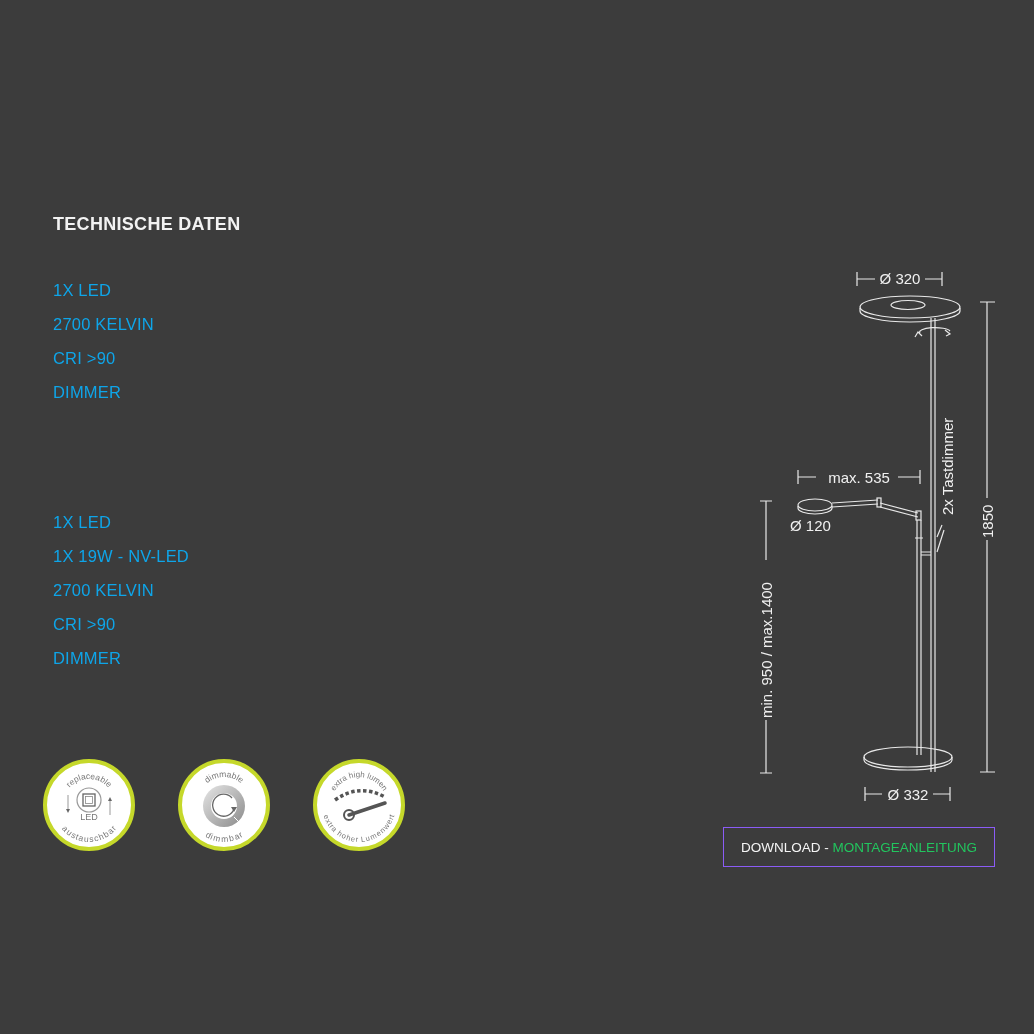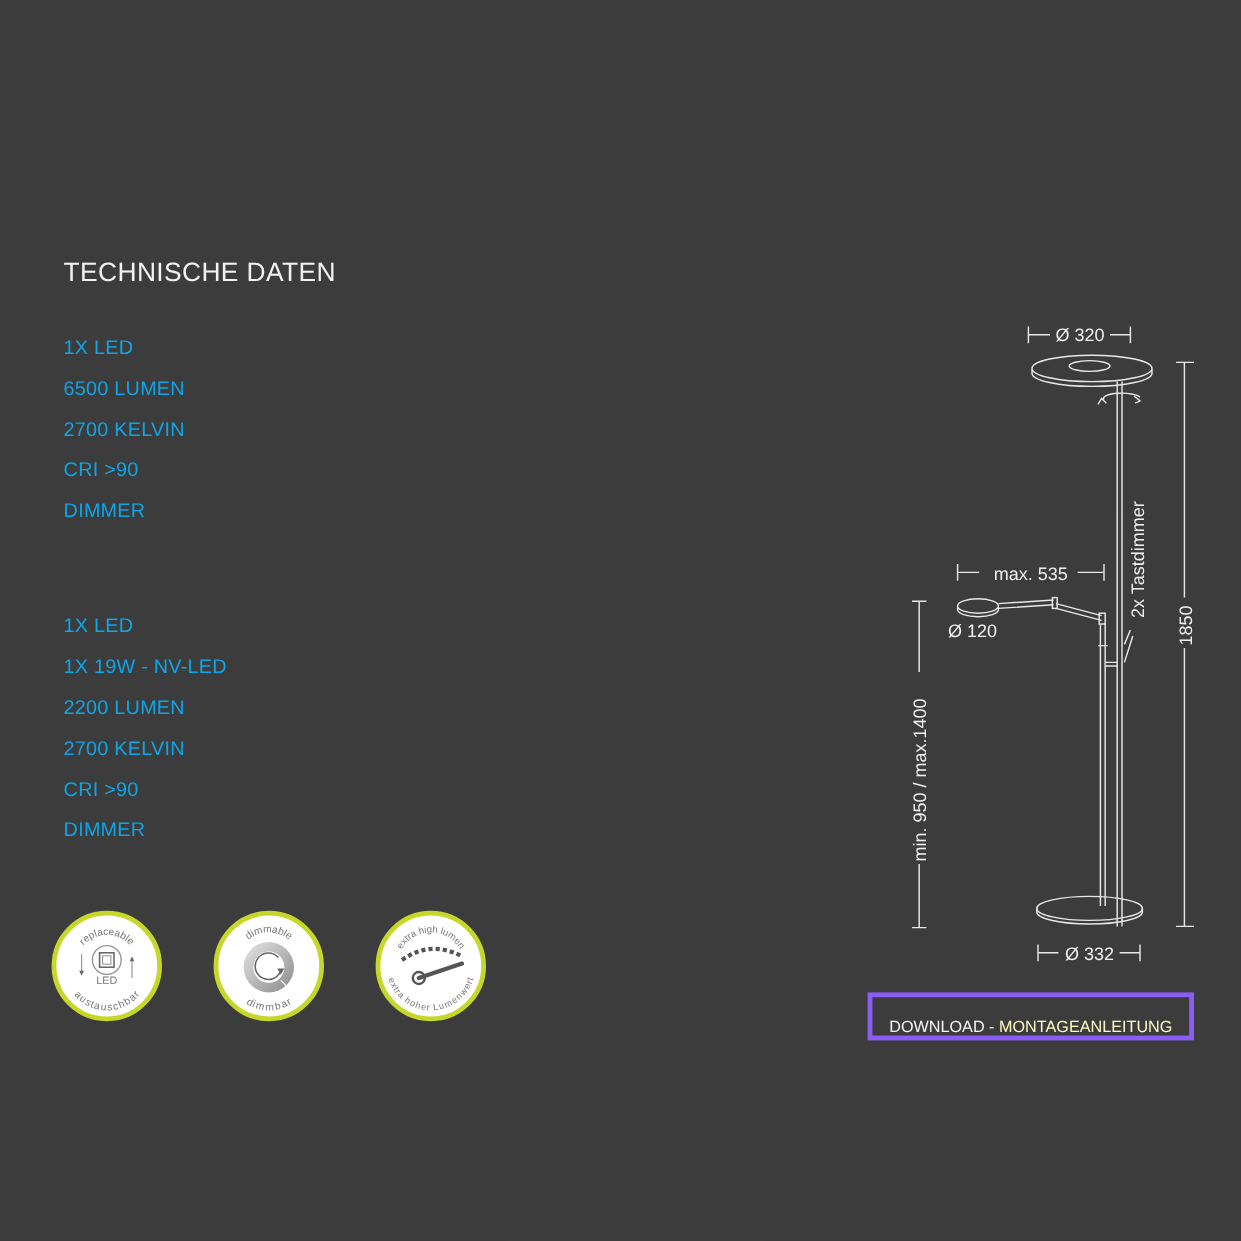--- a/index.html
+++ b/index.html
@@ -1,62 +1,60 @@
 <!DOCTYPE html>
 <html><head>
 <meta charset="utf-8">
 <style>
   html, body { margin:0; padding:0; }
   body {
     width:1034px; height:1034px; background:#3c3c3c; position:relative; overflow:hidden;
     font-family:"Liberation Sans", sans-serif; color:#f0f0f0;
   }
   .title {
-    position:absolute; left:53px; top:214px; font-size:22px; letter-spacing:0.3px;
-    font-weight:normal; margin:0; color:#f2f2f2;
+    position:absolute; left:53px; top:214px; font-size:18px; letter-spacing:0.3px;
+    font-weight:bold; margin:0; color:#f2f2f2;
   }
   .spec-list { position:absolute; left:53px; list-style:none; margin:0; padding:0; }
   .spec-list li { font-size:16.5px; height:34px; line-height:20px; color:#0ea5e9; letter-spacing:0.2px; }
   #specs1 { top:280px; }
   #specs2 { top:512px; }
   .badge {
     position:absolute; top:759px; width:84px; height:84px; border-radius:50%;
     background:#fff; border:4px solid #c5d82a; box-sizing:content-box;
   }
   .badge svg { position:absolute; left:0; top:0; }
   #badge1 { left:43px; }
   #badge2 { left:178px; }
   #badge3 { left:313px; }
   .drawing { position:absolute; left:740px; top:260px; }
   .dl-button {
     position:absolute; left:723px; top:827px; width:272px; height:40px;
-    border:4px solid #8b5cf6; background:transparent; color:#f5f5f5;
+    border:1px solid #8b5cf6; background:transparent; color:#f5f5f5;
     font-family:"Liberation Sans", sans-serif; font-size:13.5px; cursor:pointer;
-    display:flex; align-items:flex-end; justify-content:center; padding:0; box-sizing:border-box;
+    display:flex; align-items:center; justify-content:center; padding:0; box-sizing:border-box;
   }
-  .dl-accent { color:#fef9c3; }
+  .dl-accent { color:#22c55e; }
   .dim-text { fill:#f0f0f0; font-family:"Liberation Sans", sans-serif; font-size:15px; }
 </style>
 </head>
 <body>
 
 <h1 class="title">TECHNISCHE DATEN</h1>
 
 <ul class="spec-list" id="specs1">
   <li>1X LED</li>
-  <li>6500 LUMEN</li>
   <li>2700 KELVIN</li>
   <li>CRI &gt;90</li>
   <li>DIMMER</li>
 </ul>
 
 <ul class="spec-list" id="specs2">
   <li>1X LED</li>
   <li>1X 19W - NV-LED</li>
-  <li>2200 LUMEN</li>
   <li>2700 KELVIN</li>
   <li>CRI &gt;90</li>
   <li>DIMMER</li>
 </ul>
 
 <div class="badge" id="badge1">
   <svg width="84" height="84" viewBox="0 0 84 84">
     <defs>
       <path id="b1top" d="M16,42 A26,26 0 0 1 68,42"></path>
       <path id="b1bot" d="M14,44 A28,28 0 0 0 70,44"></path>

